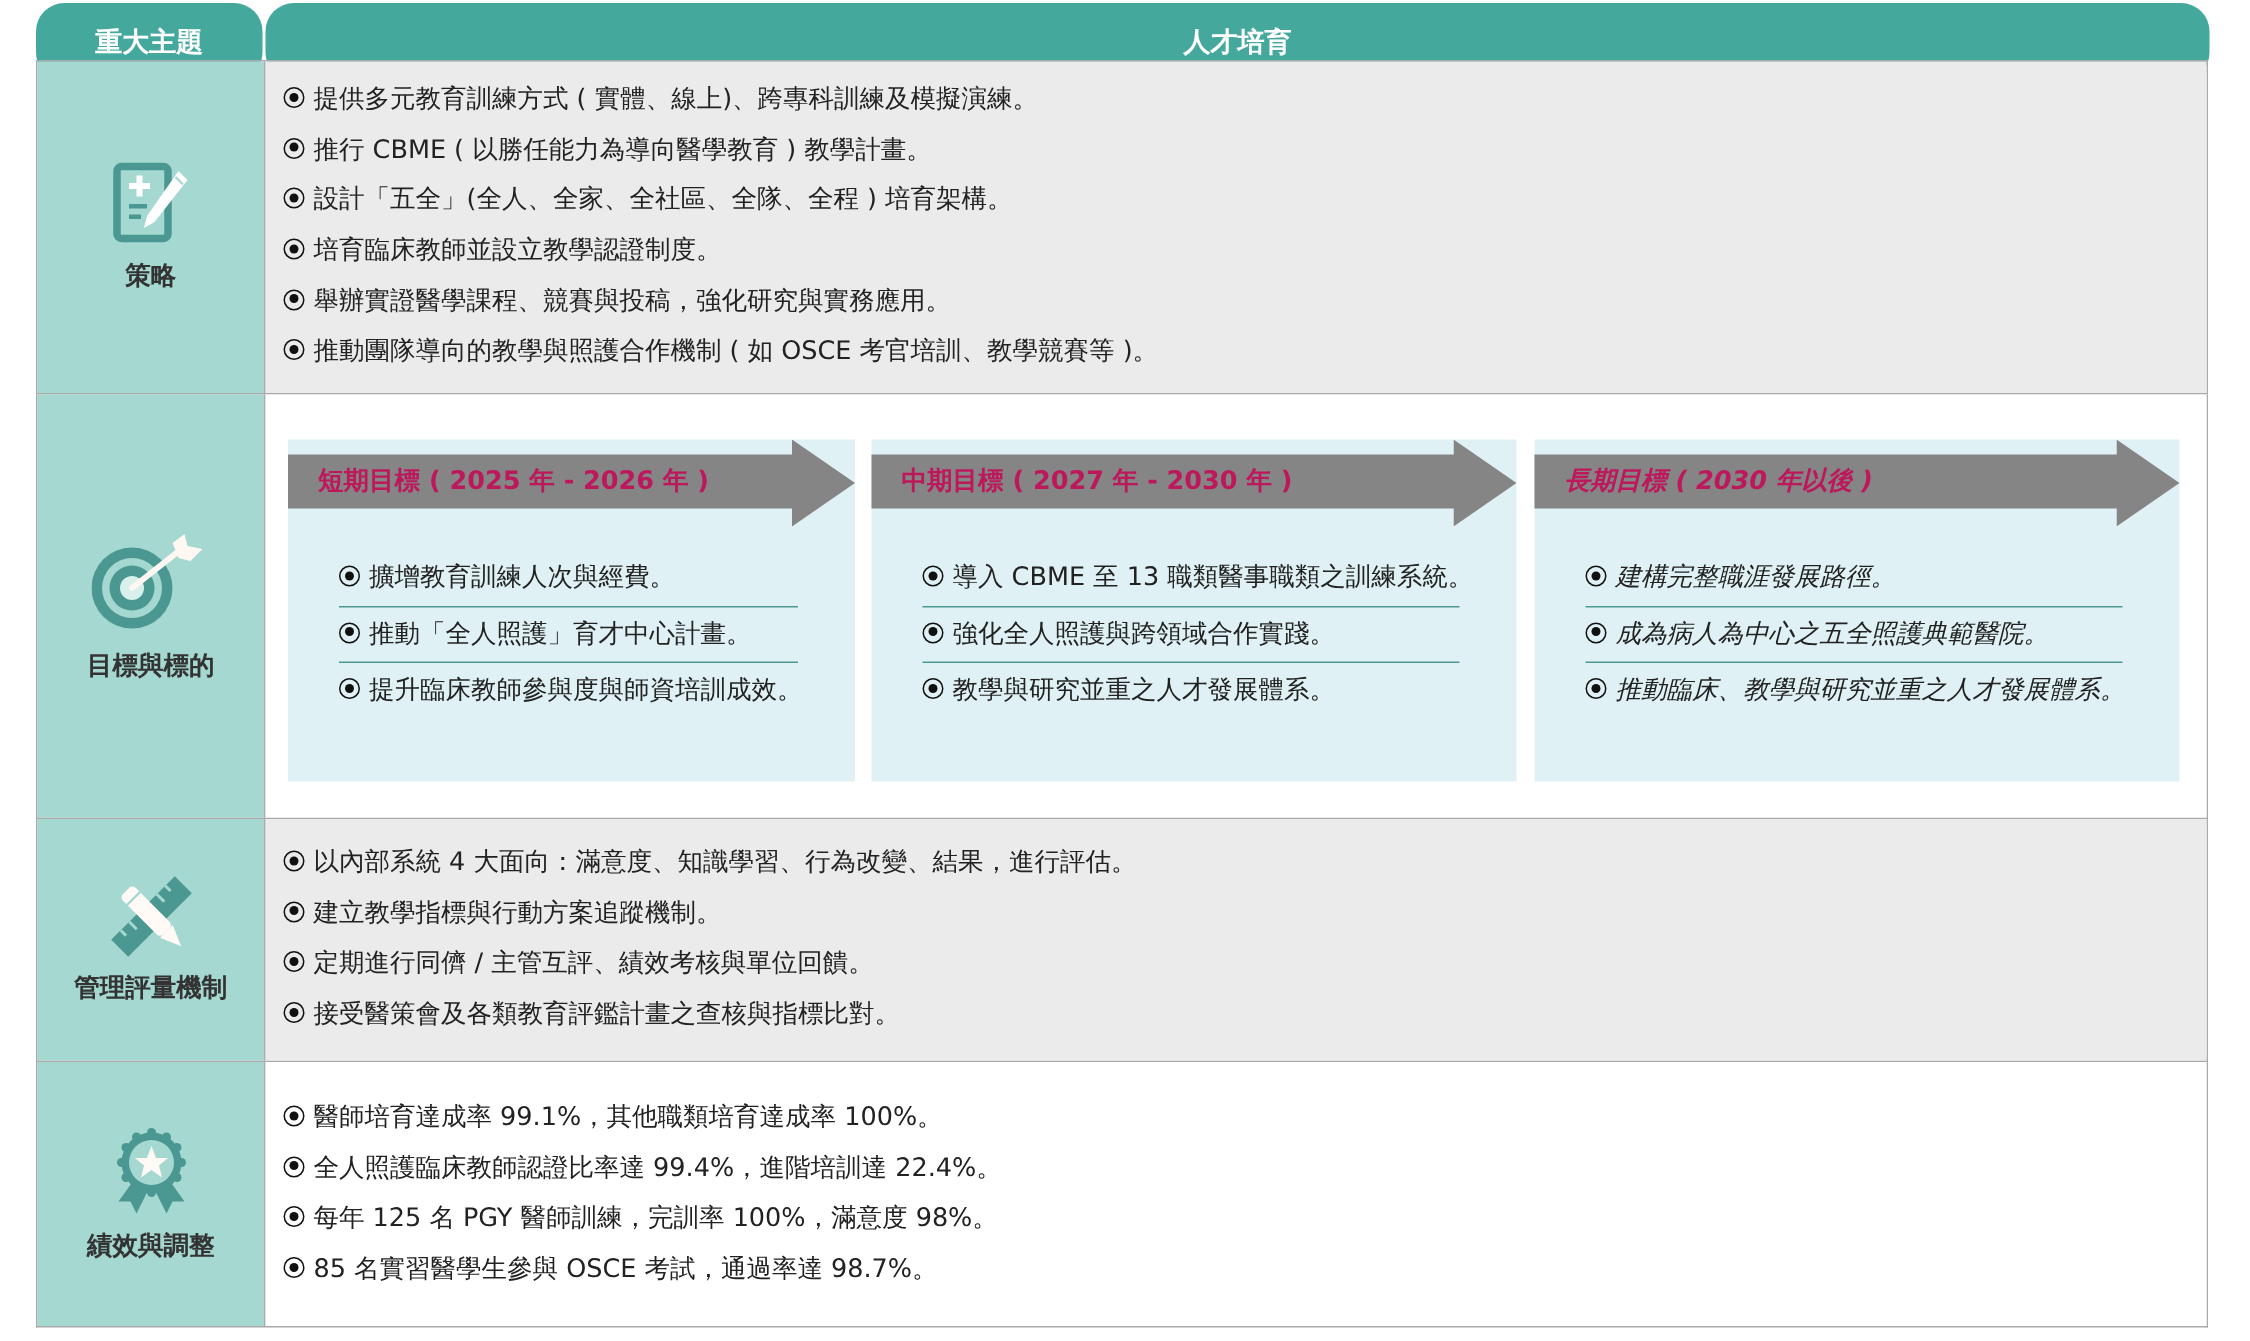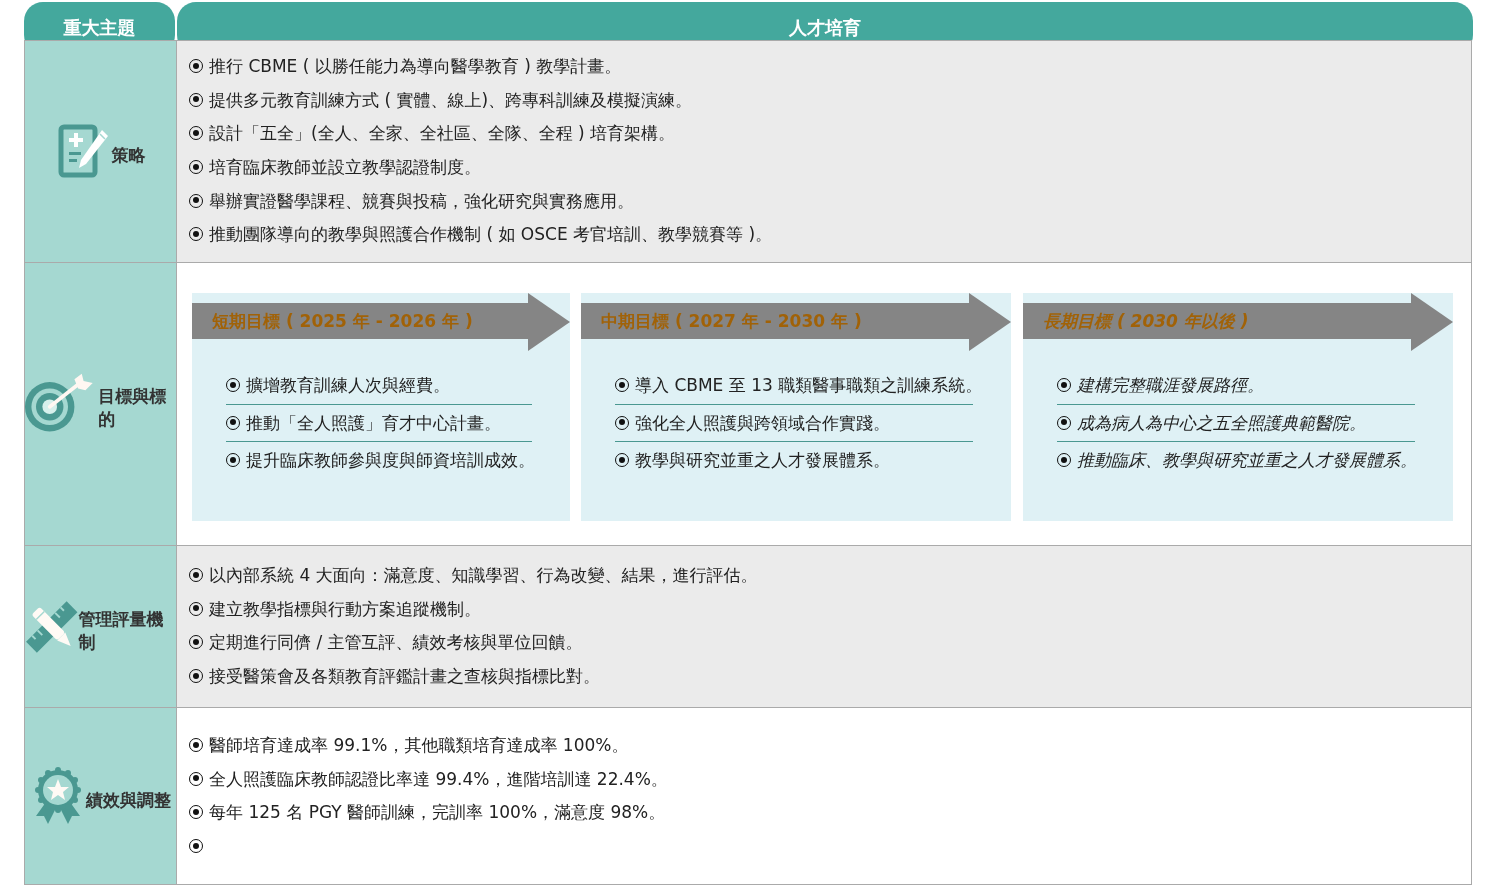--- a/index.html
+++ b/index.html
@@ -8,39 +8,39 @@
   .hdr { position:absolute; top:2px; height:52px; background:#44a89d; color:#fff;
          font-weight:bold; font-size:18px; display:flex; align-items:center; justify-content:center; }
   .hdr-left { left:24px; width:151px; border-radius:19px; }
   .hdr-right { left:177px; width:1296px; border-radius:19px 19px 0 19px; }
   .hdr-right { border-radius:19px 19px 19px 19px; }
 
   .row { position:absolute; left:24px; width:1448px; border-left:1px solid #aaa; border-right:1px solid #aaa;
          border-bottom:1px solid #aaa; box-sizing:border-box; }
   .row .label { position:absolute; left:0; top:0; bottom:0; width:152px; background:#a5d8d1;
                 border-right:1px solid #aaa; box-sizing:border-box;
-                display:flex; align-items:center; justify-content:center; }
+                display:flex; flex-direction:column; align-items:center; justify-content:center; }
   .row .label .lbl { font-weight:bold; font-size:17px; color:#333; margin-top:8px; }
   .row .content { position:absolute; left:152px; top:0; right:0; bottom:0; }
   .grey .content { background:#ebebeb; }
   .white .content { background:#ffffff; }
 
   .bullets { list-style:none; margin:0; padding:0; position:absolute; left:12px; }
   .bullets li { font-size:17px; height:33.7px; line-height:33.7px; white-space:nowrap; color:#222; }
   .dot { display:inline-block; width:14px; height:14px; border:1.5px solid #111; border-radius:50%;
          position:relative; vertical-align:-1px; margin-right:6px; box-sizing:border-box; }
   .dot::after { content:""; position:absolute; left:2.5px; top:2.5px; width:6px; height:6px;
                 background:#111; border-radius:50%; }
 
   .card { position:absolute; top:30px; height:228px; background:#dff1f5; }
   .card .arrow { position:absolute; left:0; top:0; height:46px; }
   .card .arrow .bar { position:absolute; left:0; top:10px; height:36px; background:#858585; }
   .card .arrow svg { position:absolute; top:0; }
   .card .title { position:absolute; left:20px; top:10px; height:36px; line-height:36px;
-                 color:#a16207; font-weight:bold; font-size:17px; white-space:nowrap; }
+                 color:#be185d; font-weight:bold; font-size:17px; white-space:nowrap; }
   .card ul { list-style:none; margin:16px; padding:0; position:absolute; top:58px; left:18px; right:22px; }
   .card li { font-size:17px; height:37.5px; line-height:36px; border-bottom:1px solid #4a9891;
              white-space:nowrap; box-sizing:border-box; }
   .card li:last-child { border-bottom:none; }
 </style>
 </head>
 <body>
 
 <div class="hdr hdr-left">
   <span>重大主題</span>
@@ -57,22 +57,22 @@
       <rect x="13" y="14" width="14" height="4" fill="#fff"></rect>
       <rect x="13" y="28" width="12" height="3" fill="#4a9891"></rect>
       <rect x="13" y="35" width="8" height="3" fill="#4a9891"></rect>
       <path d="M46 6 L52 12 L30 40 L23 44 L25 36 Z" fill="#fff"></path>
       <path d="M44 10 L49 15" stroke="#a5d8d1" stroke-width="1.5"></path>
     </svg>
     <div class="lbl">策略</div>
   </div>
   <div class="content">
     <ul class="bullets" style="top:9px;">
+      <li><span class="dot"></span><span>提供多元教育訓練方式 ( 實體、線上)、跨專科訓練及模擬演練。</span></li>
       <li><span class="dot"></span><span>推行 CBME ( 以勝任能力為導向醫學教育 ) 教學計畫。</span></li>
-      <li><span class="dot"></span><span>提供多元教育訓練方式 ( 實體、線上)、跨專科訓練及模擬演練。</span></li>
       <li><span class="dot"></span><span>設計「五全」(全人、全家、全社區、全隊、全程 ) 培育架構。</span></li>
       <li><span class="dot"></span><span>培育臨床教師並設立教學認證制度。</span></li>
       <li><span class="dot"></span><span>舉辦實證醫學課程、競賽與投稿，強化研究與實務應用。</span></li>
       <li><span class="dot"></span><span>推動團隊導向的教學與照護合作機制 ( 如 OSCE 考官培訓、教學競賽等 )。</span></li>
     </ul>
   </div>
 </div>
 
 <div class="row white" style="top:263px; height:283px;">
   <div class="label">
@@ -187,16 +187,16 @@
       <circle cx="28" cy="24" r="13" fill="#a5d8d1"></circle>
       <path d="M28 13 L31 21 L39 21 L33 26 L35 34 L28 29 L21 34 L23 26 L17 21 L25 21 Z" fill="#fffaf5"></path>
     </svg>
     <div class="lbl">績效與調整</div>
   </div>
   <div class="content">
     <ul class="bullets" style="top:21px;">
       <li><span class="dot"></span><span>醫師培育達成率 99.1%，其他職類培育達成率 100%。</span></li>
       <li><span class="dot"></span><span>全人照護臨床教師認證比率達 99.4%，進階培訓達 22.4%。</span></li>
       <li><span class="dot"></span><span>每年 125 名 PGY 醫師訓練，完訓率 100%，滿意度 98%。</span></li>
-      <li><span class="dot"></span></li>
+      <li><span class="dot"></span><span>85 名實習醫學生參與 OSCE 考試，通過率達 98.7%。</span></li>
     </ul>
   </div>
 </div>
 
 </body></html>

